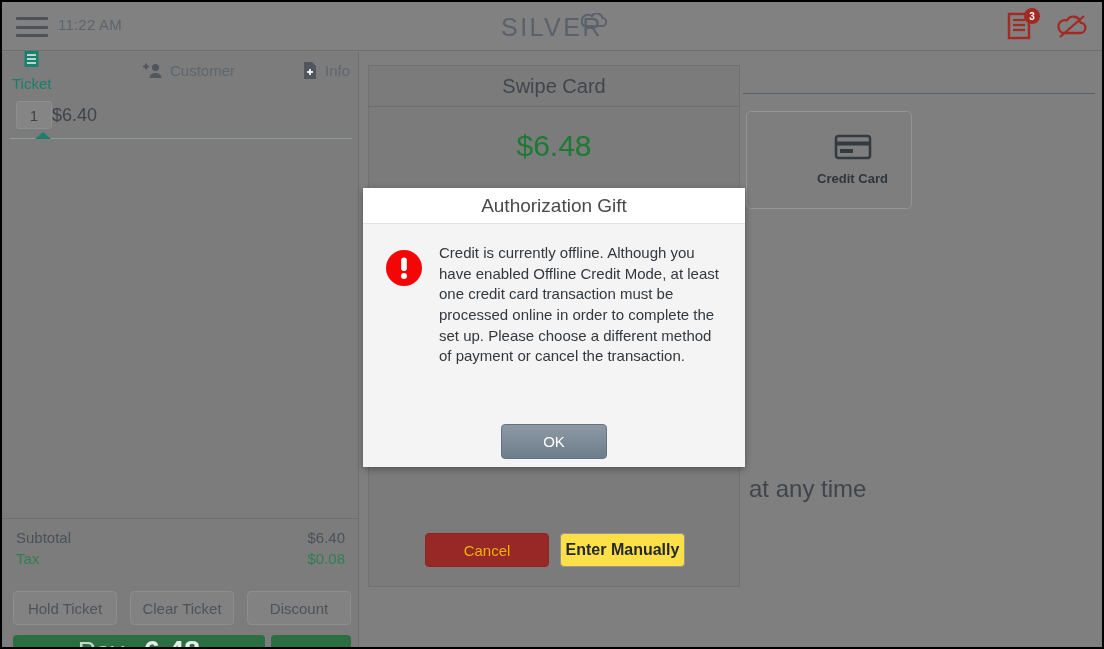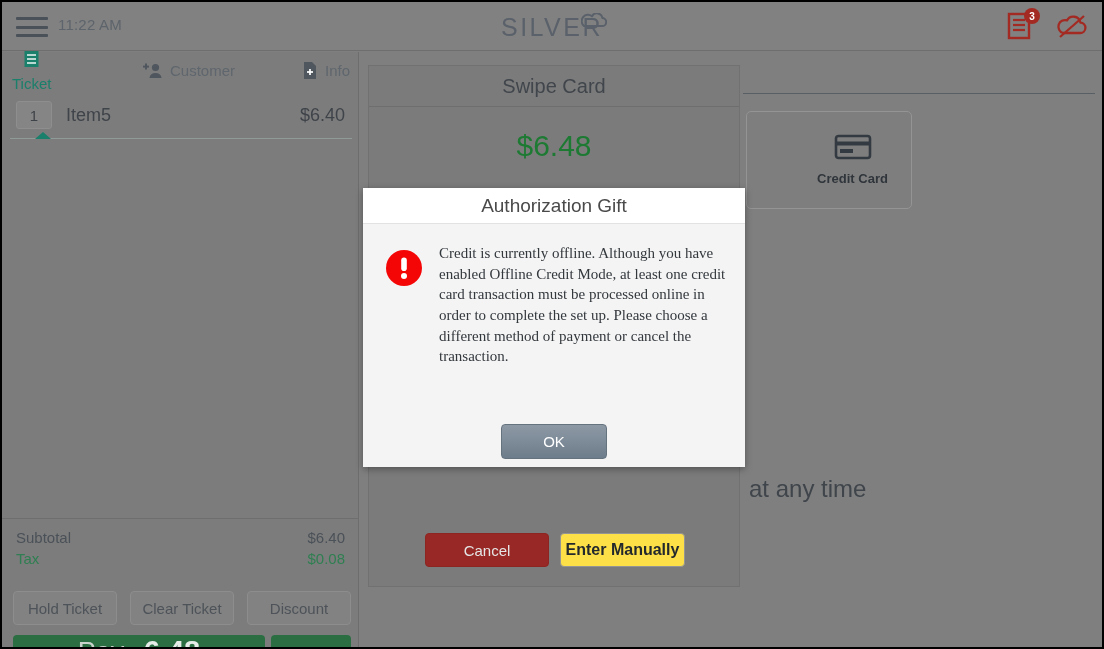--- a/index.html
+++ b/index.html
@@ -149,21 +149,21 @@
     margin-top: 22px; text-align: center;
     font-size: 30px; color: #1d7a33;
   }
   #swipebtns {
     position: absolute; left: 0; bottom: 19px; width: 372px;
     display: flex; justify-content: center; gap: 11px;
   }
   #cancelbtn {
     width: 124px; height: 34px; border-radius: 4px;
     background: #972825; border: 1px solid #8d2522;
-    color: #e5e5e5; font-size: 15px;
+    color: #eab308; font-size: 15px;
     display: flex; align-items: center; justify-content: center;
   }
   #entermanbtn {
     width: 125px; height: 34px; border-radius: 4px;
     background: #fde047; border: 1px solid #949494;
     color: #23282d; font-size: 16px; font-weight: bold;
     display: flex; align-items: center; justify-content: center;
   }
 
   
@@ -199,21 +199,21 @@
   #dialog {
     position: absolute; left: 361px; top: 186px; width: 382px; height: 279px;
     background: #f4f4f4;
     box-shadow: 0 2px 7px rgba(0,0,0,0.35);
   }
   #dlghdr {
     height: 36px; background: #ffffff; border-bottom: 1px solid #e2e2e2;
     display: flex; align-items: center; justify-content: center;
     font-size: 19px; color: #4a4a4a;
   }
-  #dlgbody { display: flex; padding: 19px 18px 0 22px; gap: 16px; font-family: Liberation Serif, serif; }
+  #dlgbody { display: flex; padding: 19px 18px 0 22px; gap: 16px; }
   #erricon { flex: 0 0 38px; padding-top: 6px; }
   #dlgmsg {
     font-size: 15px; color: #33383d; line-height: 1.38; max-width: 290px;
   }
   #dlgfooter { display: flex; justify-content: center; margin-top: 13px; }
   #okbtn {
     width: 106px; height: 35px; border-radius: 4px;
     background: linear-gradient(#8d99a5, #6e7d8b);
     border: 1px solid #65737f;
     color: #ffffff; font-size: 15px;
@@ -290,21 +290,20 @@
         </svg>
         <span class="lbl">Info</span>
       </div>
     </div>
     <div id="tabline"></div>
     <div id="tabcaret"></div>
 
     <div id="itemlist">
       <div class="item-row">
         <span class="qty">1</span>
-        <span class="item-name">Item5</span>
         <span class="item-price">$6.40</span>
       </div>
     </div>
 
     <div id="totals">
       <div class="total-row subtotal">
         <span>Subtotal</span>
         <span>$6.40</span>
       </div>
       <div class="total-row tax">

